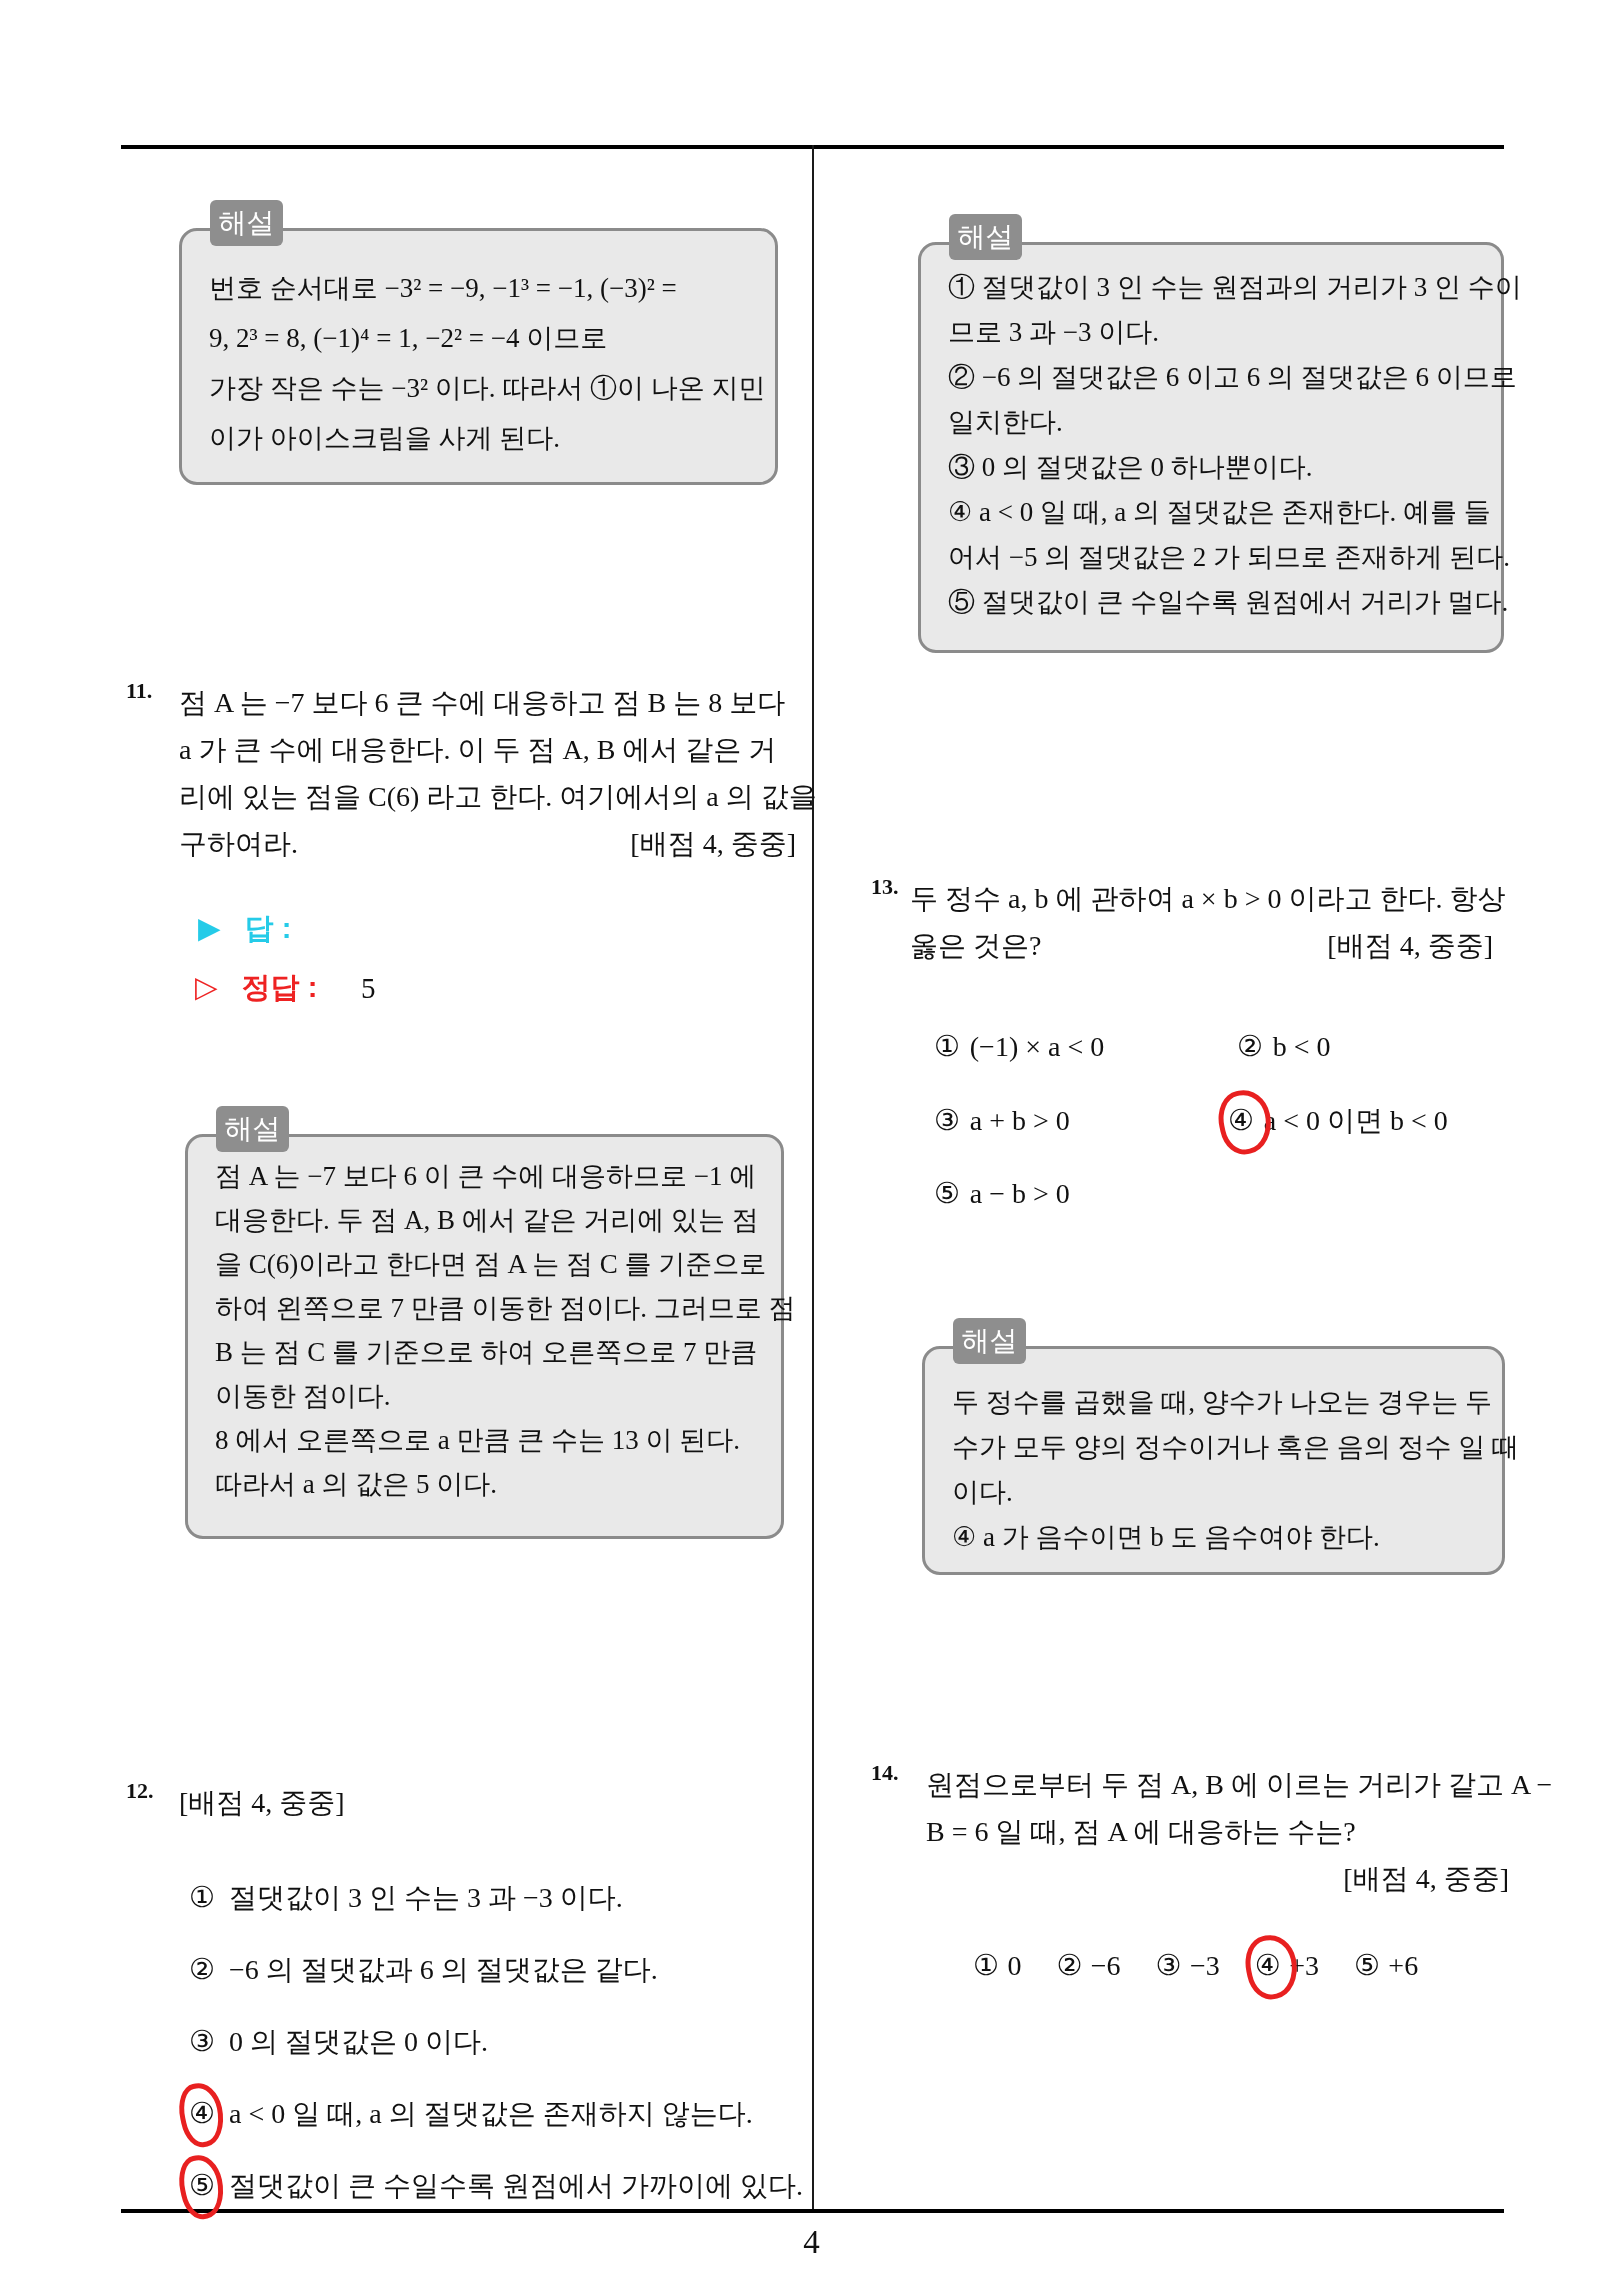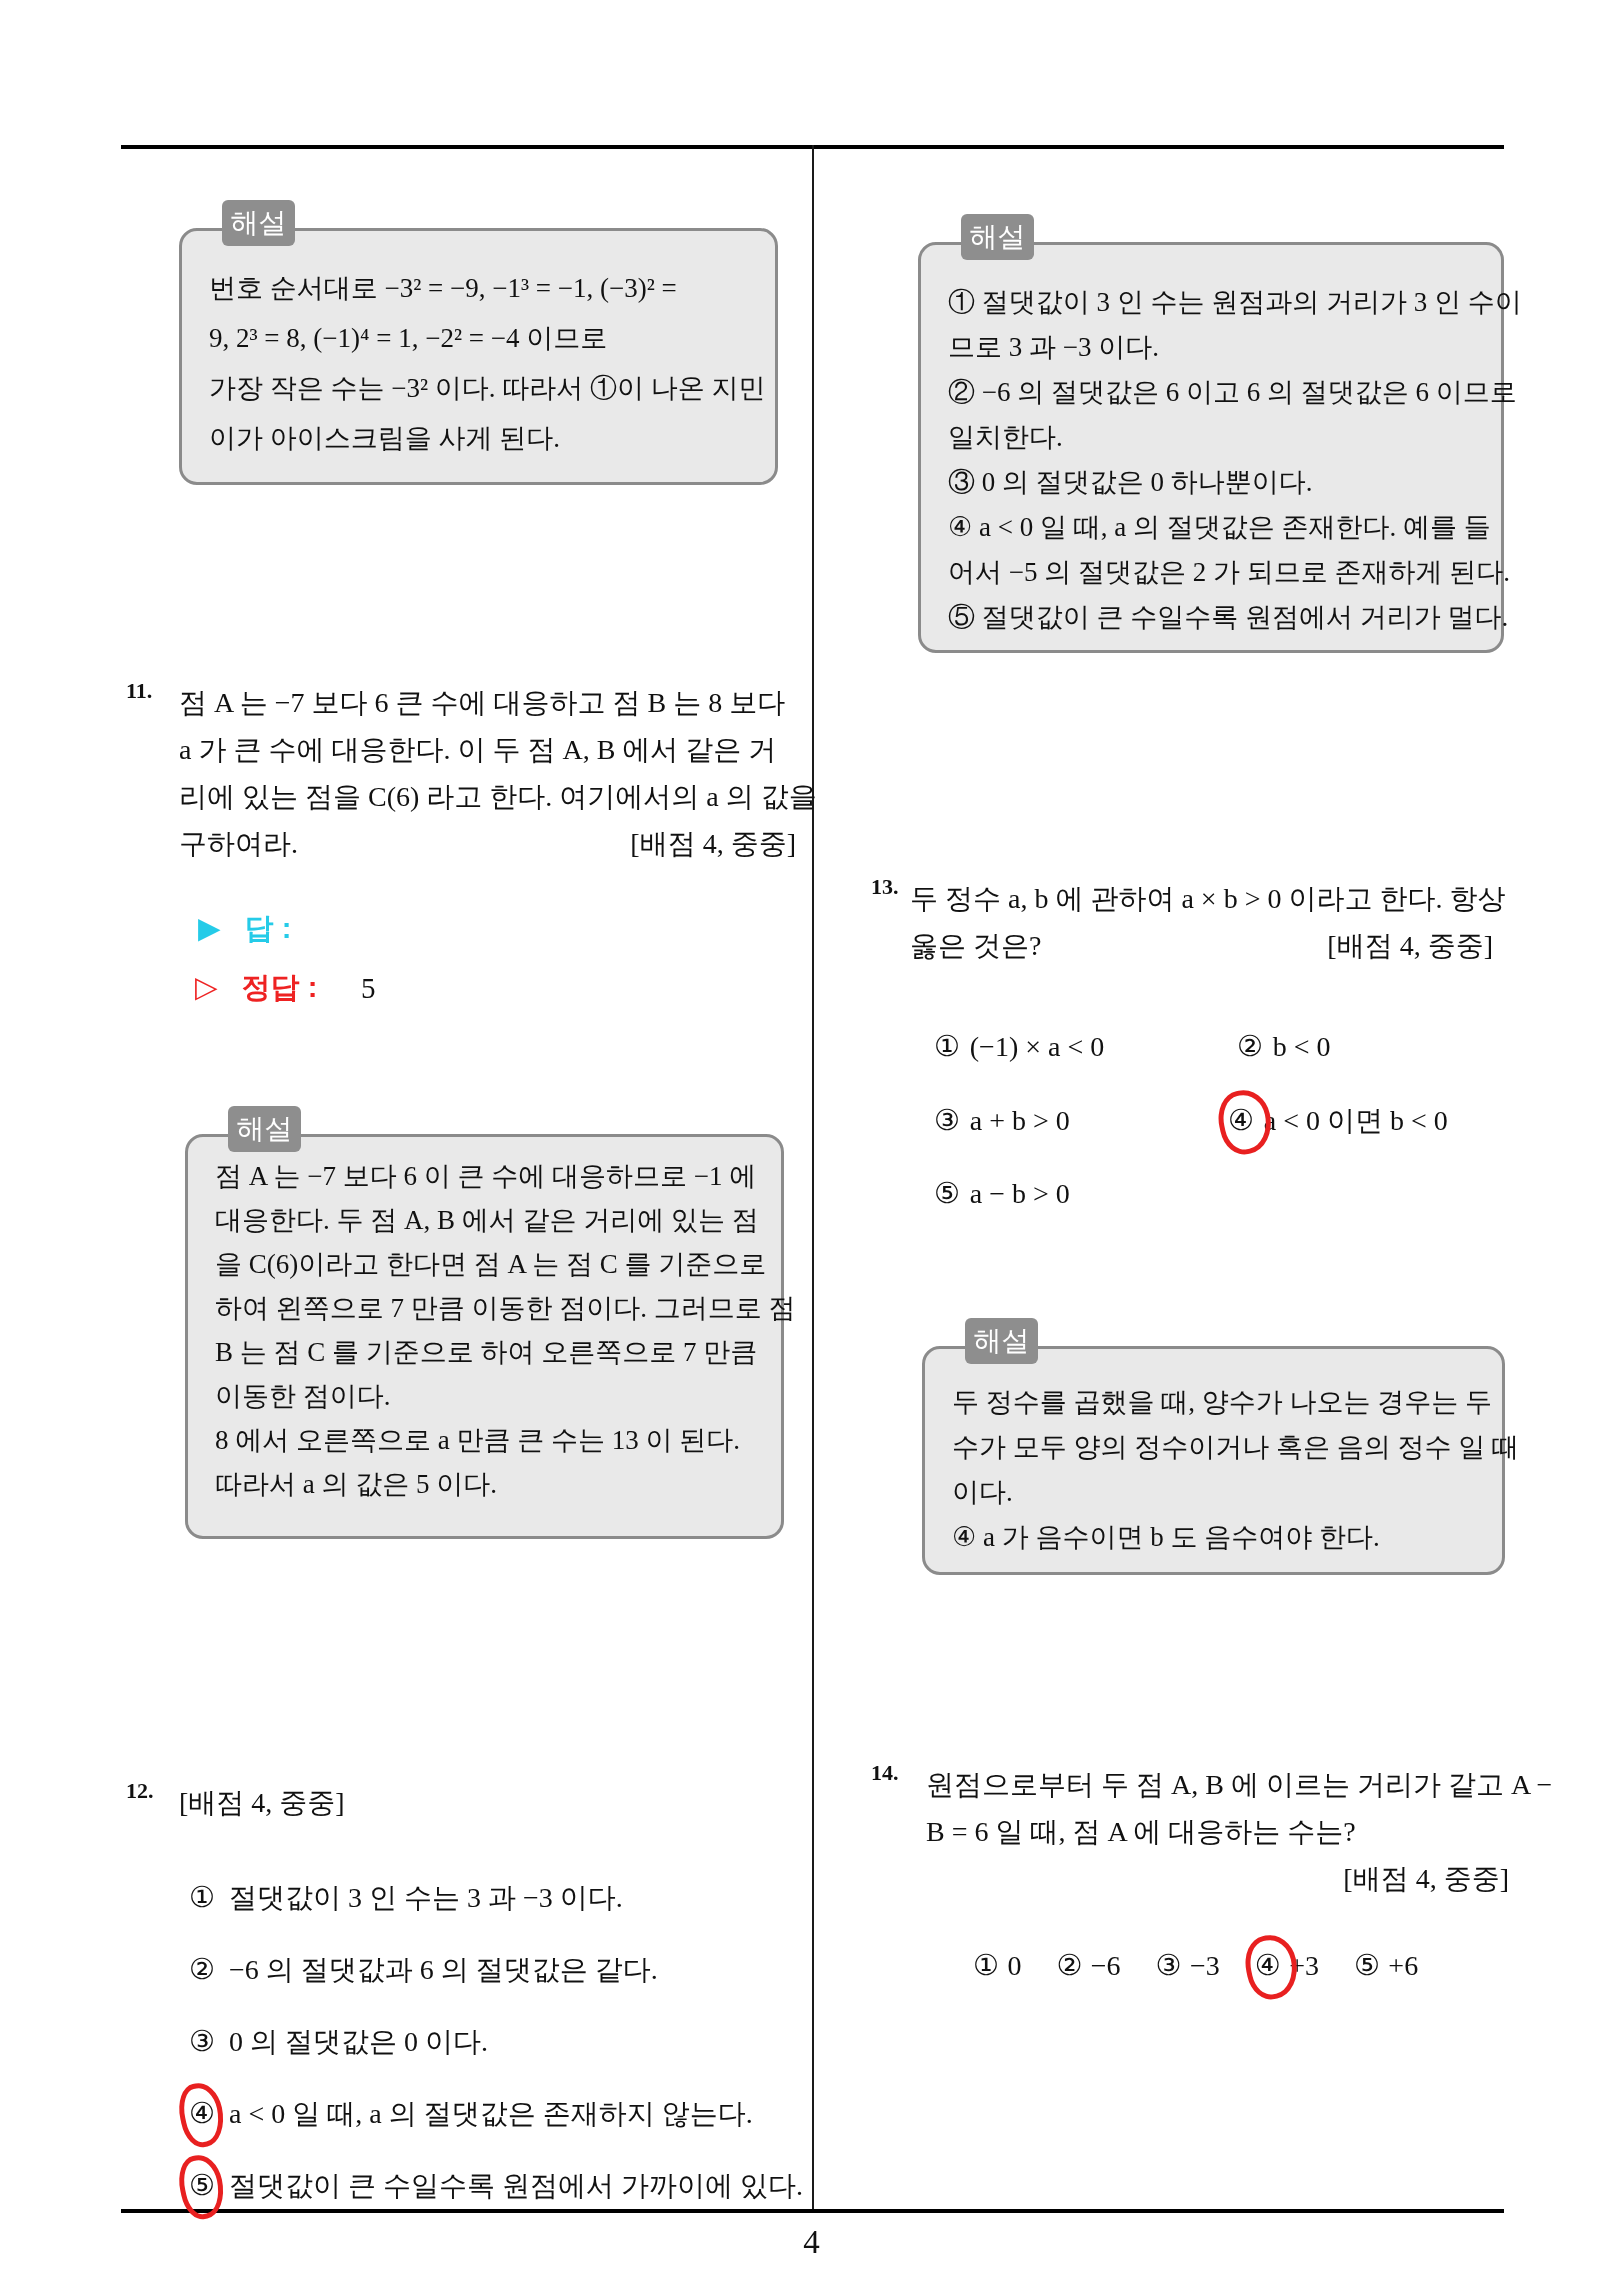--- a/index.html
+++ b/index.html
@@ -10,21 +10,21 @@
   .rule{position:absolute;left:121px;width:1383px;height:3.5px;background:#000;}
   .rule.top{top:145px;}
   .rule.bottom{top:2209px;}
   .vrule{position:absolute;left:812px;top:145px;width:2.1px;height:2066px;background:#1a1a1a;}
   .pageno{position:absolute;left:0;right:0;top:2224px;text-align:center;font-size:33px;}
 
   
   .box{position:absolute;box-sizing:border-box;background:#e9e9e9;border:3.5px solid #8b8b8b;border-radius:18px;}
   .box-label{
     position:absolute;top:-31px;left:28px;width:73px;height:46px;background:#8e8e8e;color:#fff;
-    border-radius:6px;display:flex;align-items:center;justify-content:center;font-size:28px;z-index:2;margin-left:12px;
+    border-radius:6px;display:flex;align-items:center;justify-content:center;font-size:28px;z-index:2;
   }
   .box-content{position:relative;padding:32px 19.6px 0 27px;font-size:27px;}
   .box-content .line{white-space:nowrap;}
 
   
   .problem{position:absolute;font-size:28px;}
   .pnum{position:absolute;left:0;top:-1.4px;font-weight:bold;font-size:22px;}
   .ptext{margin-left:53px;line-height:47px;}
   .line{white-space:nowrap;}
   .spread{display:flex;justify-content:space-between;align-items:baseline;text-align:right;}
@@ -146,21 +146,21 @@
     <div class="optrow">
       <span class="circled"><span class="onum">⑤</span></span>
       <span>절댓값이 큰 수일수록 원점에서 가까이에 있다.</span>
     </div>
   </div>
 
   <section class="box" style="left:918px;top:242px;width:586px;height:411px">
     <div class="box-label">
       <span>해설</span>
     </div>
-    <div class="box-content" style="line-height:45px;padding-top:35px">
+    <div class="box-content" style="line-height:45px;padding-top:20px">
       <div class="line">① 절댓값이 3 인 수는 원점과의 거리가 3 인 수이</div>
       <div class="line">므로 3 과 −3 이다.</div>
       <div class="line">② −6 의 절댓값은 6 이고 6 의 절댓값은 6 이므로</div>
       <div class="line">일치한다.</div>
       <div class="line">③ 0 의 절댓값은 0 하나뿐이다.</div>
       <div class="line">④ a &lt; 0 일 때, a 의 절댓값은 존재한다. 예를 들</div>
       <div class="line">어서 −5 의 절댓값은 2 가 되므로 존재하게 된다.</div>
       <div class="line">⑤ 절댓값이 큰 수일수록 원점에서 거리가 멀다.</div>
     </div>
   </section>

